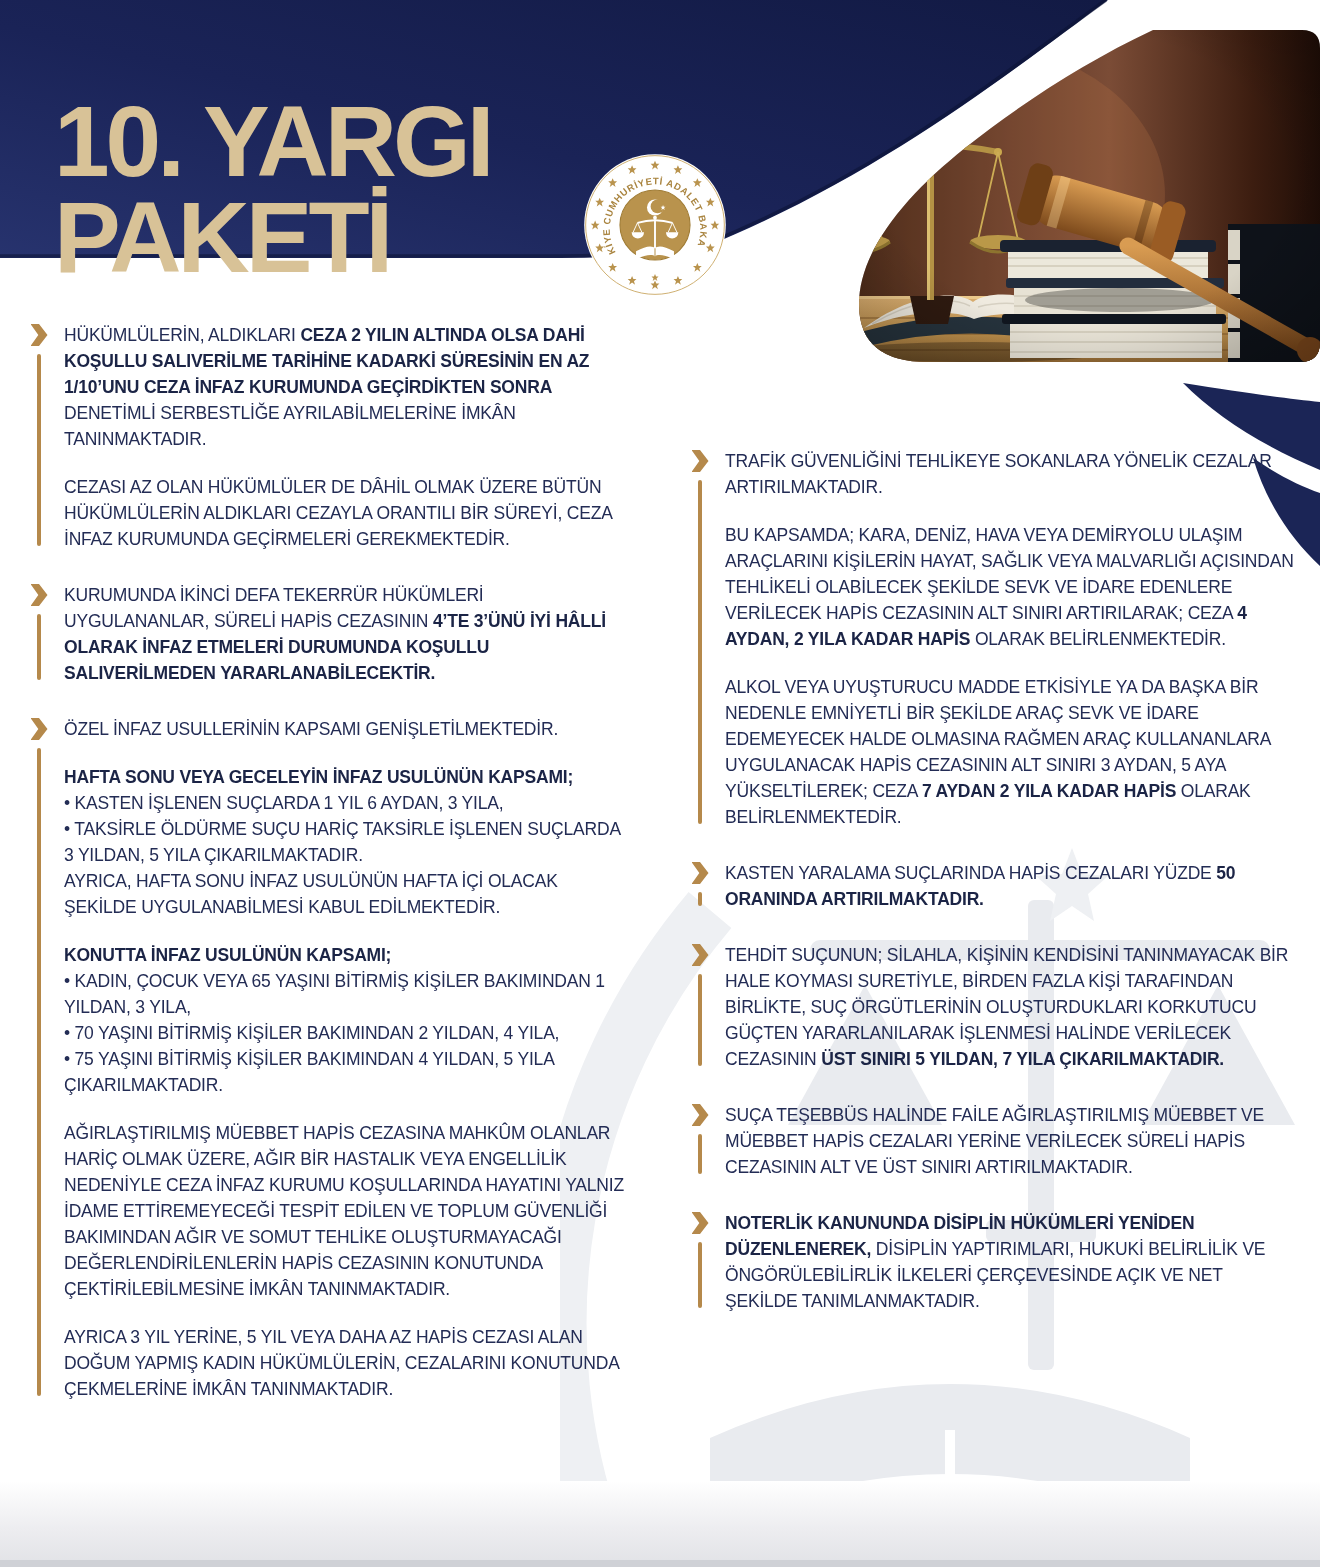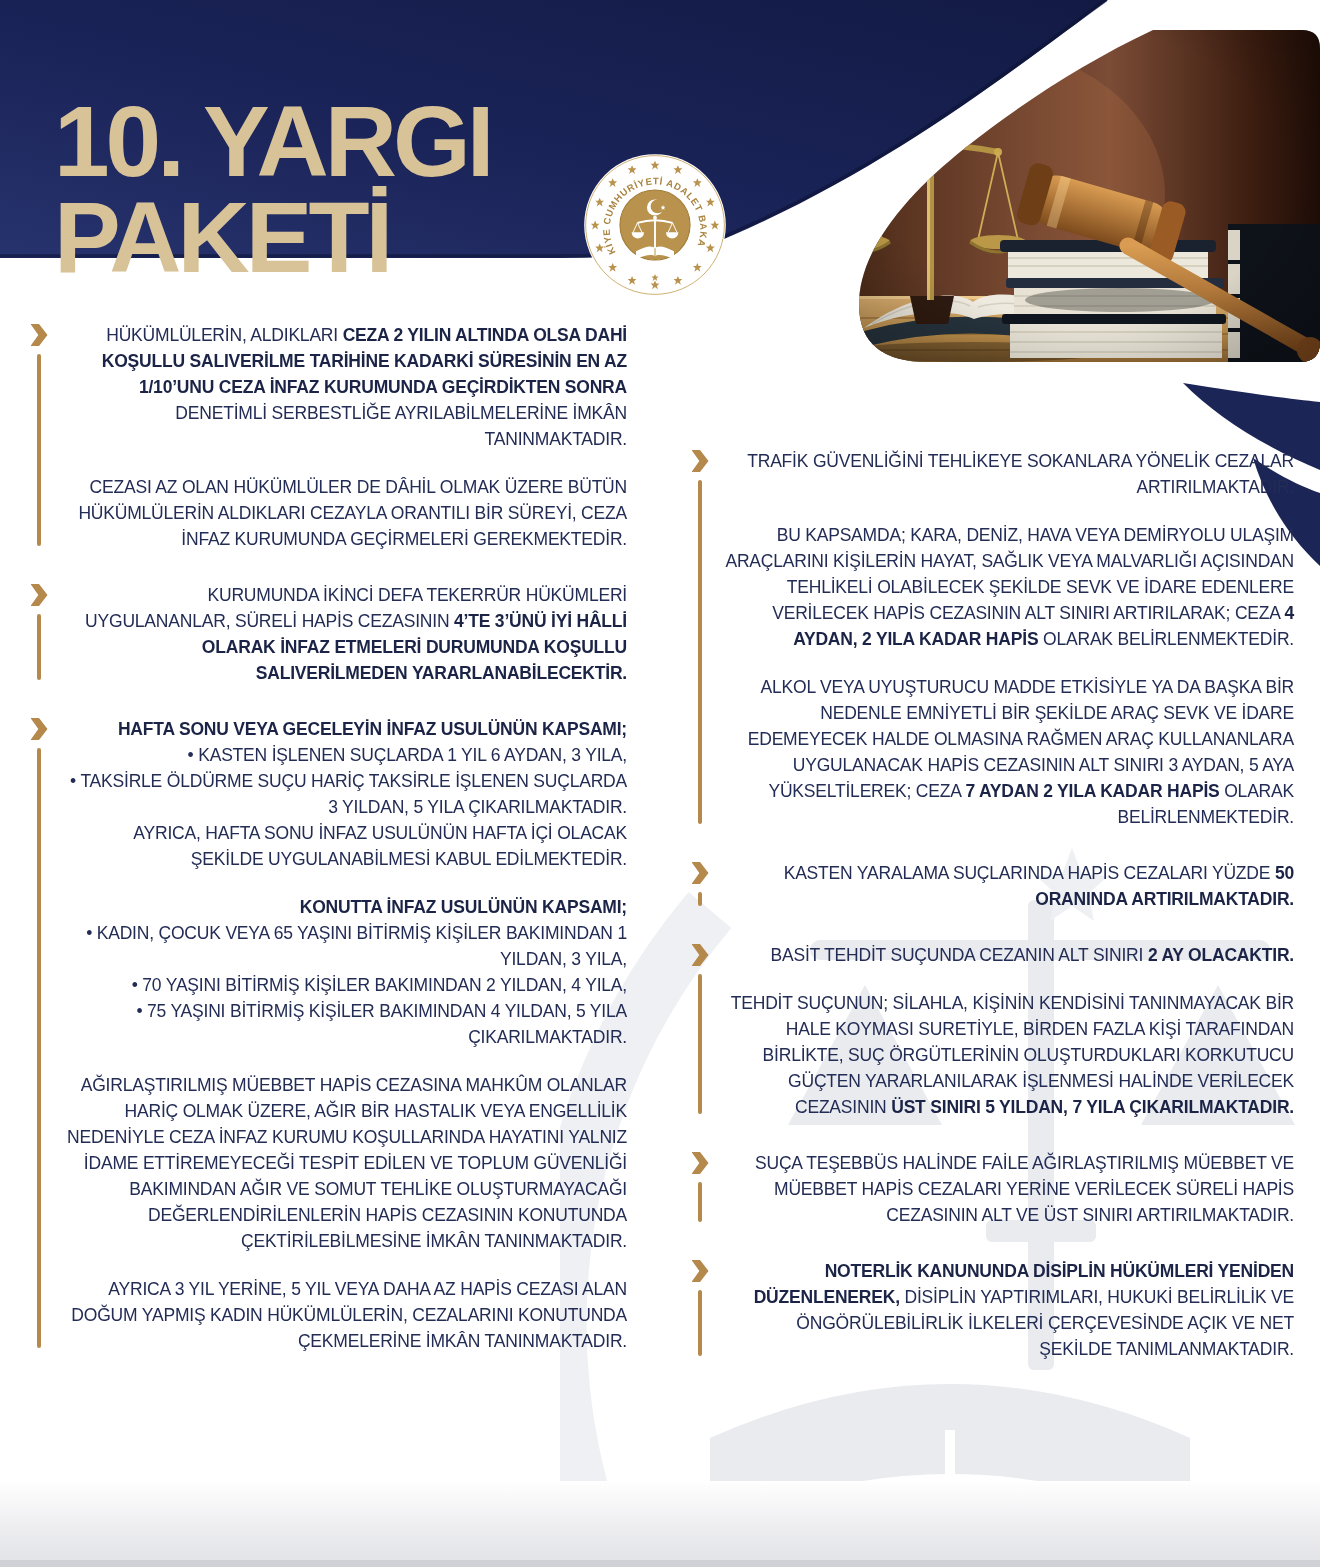--- a/index.html
+++ b/index.html
@@ -29,21 +29,21 @@
   .col-right{left:688px;top:448px;width:606px;}
   .item{display:flex;margin-bottom:30px;}
   .item:last-child{margin-bottom:0;}
   .marker{width:24px;flex:none;display:flex;flex-direction:column;align-items:center;}
   .chev{
     width:17px;height:22px;flex:none;background:var(--gold);
     clip-path:polygon(0 0,50% 0,100% 50%,50% 100%,0 100%,46% 50%);
     margin-top:2px;
   }
   .vline{width:3.5px;flex:1;background:var(--gold);margin-top:8px;margin-bottom:6px;border-radius:2px;}
-  .content{flex:1;margin-left:13px;text-align:right;}
+  .content{flex:1;margin-left:13px;}
   .para{
     margin:0 0 22px;font-size:17.5px;line-height:26px;letter-spacing:-0.2px;
     color:var(--ink);white-space:pre-line;
   }
   .para:last-child{margin-bottom:0;}
   .para strong{font-weight:bold;color:var(--ink-bold);}
 </style>
 </head>
 <body style="--gold: #b5894b; --cream: #d8c297; --navy: #1b2556; --ink: #232c55; --ink-bold: #1b2446;">
 
@@ -232,20 +232,21 @@
         <div class="content">
           <p class="para"><span>KURUMUNDA İKİNCİ DEFA TEKERRÜR HÜKÜMLERİ UYGULANANLAR, SÜRELİ HAPİS CEZASININ </span><strong>4’TE 3’ÜNÜ İYİ HÂLLİ OLARAK İNFAZ ETMELERİ DURUMUNDA KOŞULLU SALIVERİLMEDEN YARARLANABİLECEKTİR.</strong></p>
         </div>
       </div>
       <div class="item">
         <div class="marker">
           <span class="chev"></span>
           <span class="vline"></span>
         </div>
         <div class="content">
+          <p class="para"><span>ÖZEL İNFAZ USULLERİNİN KAPSAMI GENİŞLETİLMEKTEDİR.</span></p>
           <p class="para"><strong>HAFTA SONU VEYA GECELEYİN İNFAZ USULÜNÜN KAPSAMI;</strong><span>
 • KASTEN İŞLENEN SUÇLARDA 1 YIL 6 AYDAN, 3 YILA,
 • TAKSİRLE ÖLDÜRME SUÇU HARİÇ TAKSİRLE İŞLENEN SUÇLARDA 3 YILDAN, 5 YILA ÇIKARILMAKTADIR.
 AYRICA, HAFTA SONU İNFAZ USULÜNÜN HAFTA İÇİ OLACAK ŞEKİLDE UYGULANABİLMESİ KABUL EDİLMEKTEDİR.</span></p>
           <p class="para"><strong>KONUTTA İNFAZ USULÜNÜN KAPSAMI;</strong><span>
 • KADIN, ÇOCUK VEYA 65 YAŞINI BİTİRMİŞ KİŞİLER BAKIMINDAN 1 YILDAN, 3 YILA,
 • 70 YAŞINI BİTİRMİŞ KİŞİLER BAKIMINDAN 2 YILDAN, 4 YILA,
 • 75 YAŞINI BİTİRMİŞ KİŞİLER BAKIMINDAN 4 YILDAN, 5 YILA ÇIKARILMAKTADIR.</span></p>
           <p class="para"><span>AĞIRLAŞTIRILMIŞ MÜEBBET HAPİS CEZASINA MAHKÛM OLANLAR HARİÇ OLMAK ÜZERE, AĞIR BİR HASTALIK VEYA ENGELLİLİK NEDENİYLE CEZA İNFAZ KURUMU KOŞULLARINDA HAYATINI YALNIZ İDAME ETTİREMEYECEĞİ TESPİT EDİLEN VE TOPLUM GÜVENLİĞİ BAKIMINDAN AĞIR VE SOMUT TEHLİKE OLUŞTURMAYACAĞI DEĞERLENDİRİLENLERİN HAPİS CEZASININ KONUTUNDA ÇEKTİRİLEBİLMESİNE İMKÂN TANINMAKTADIR.</span></p>
           <p class="para"><span>AYRICA 3 YIL YERİNE, 5 YIL VEYA DAHA AZ HAPİS CEZASI ALAN DOĞUM YAPMIŞ KADIN HÜKÜMLÜLERİN, CEZALARINI KONUTUNDA ÇEKMELERİNE İMKÂN TANINMAKTADIR.</span></p>
@@ -272,21 +273,20 @@
         <div class="content">
           <p class="para"><span>KASTEN YARALAMA SUÇLARINDA HAPİS CEZALARI YÜZDE </span><strong>50 ORANINDA ARTIRILMAKTADIR.</strong></p>
         </div>
       </div>
       <div class="item">
         <div class="marker">
           <span class="chev"></span>
           <span class="vline"></span>
         </div>
         <div class="content">
-          <p class="para"><span>BASİT TEHDİT SUÇUNDA CEZANIN ALT SINIRI </span><strong>2 AY OLACAKTIR.</strong></p>
           <p class="para"><span>TEHDİT SUÇUNUN; SİLAHLA, KİŞİNİN KENDİSİNİ TANINMAYACAK BİR HALE KOYMASI SURETİYLE, BİRDEN FAZLA KİŞİ TARAFINDAN BİRLİKTE, SUÇ ÖRGÜTLERİNİN OLUŞTURDUKLARI KORKUTUCU GÜÇTEN YARARLANILARAK İŞLENMESİ HALİNDE VERİLECEK CEZASININ </span><strong>ÜST SINIRI 5 YILDAN, 7 YILA ÇIKARILMAKTADIR.</strong></p>
         </div>
       </div>
       <div class="item">
         <div class="marker">
           <span class="chev"></span>
           <span class="vline"></span>
         </div>
         <div class="content">
           <p class="para"><span>SUÇA TEŞEBBÜS HALİNDE FAİLE AĞIRLAŞTIRILMIŞ MÜEBBET VE MÜEBBET HAPİS CEZALARI YERİNE VERİLECEK SÜRELİ HAPİS CEZASININ ALT VE ÜST SINIRI ARTIRILMAKTADIR.</span></p>

